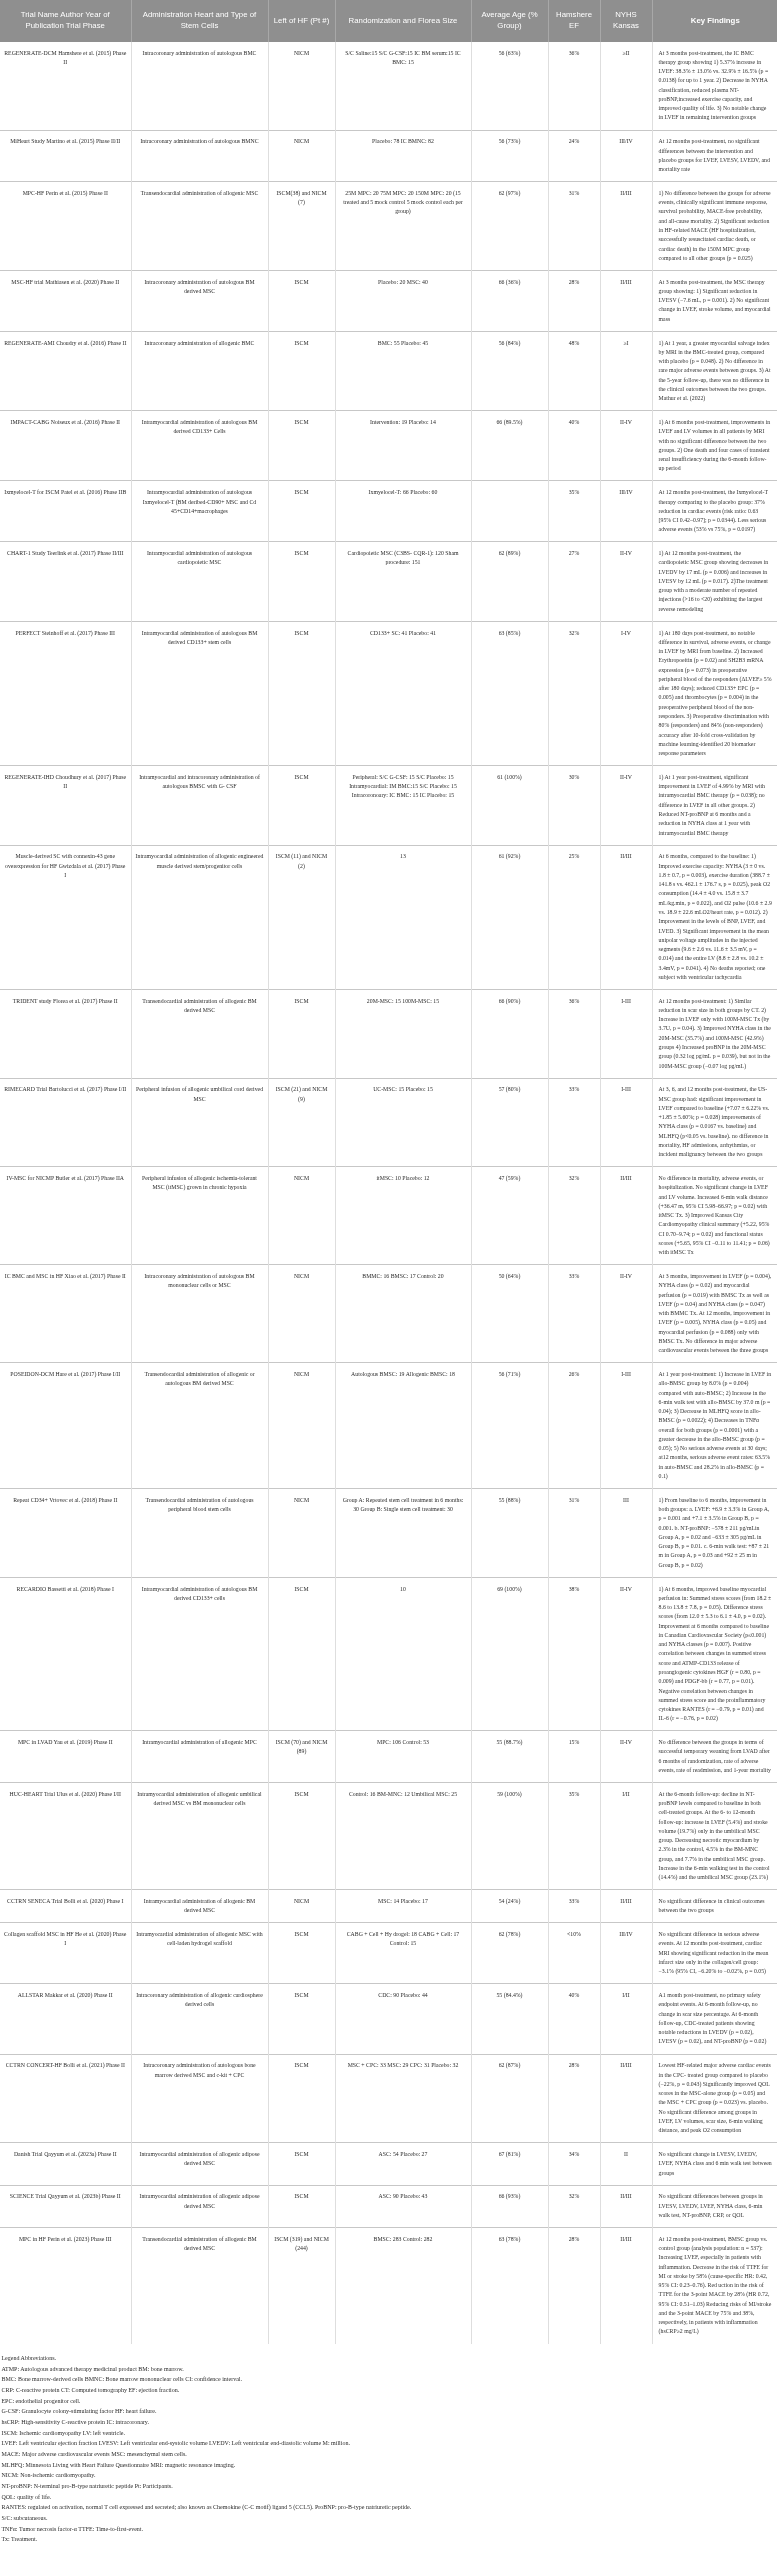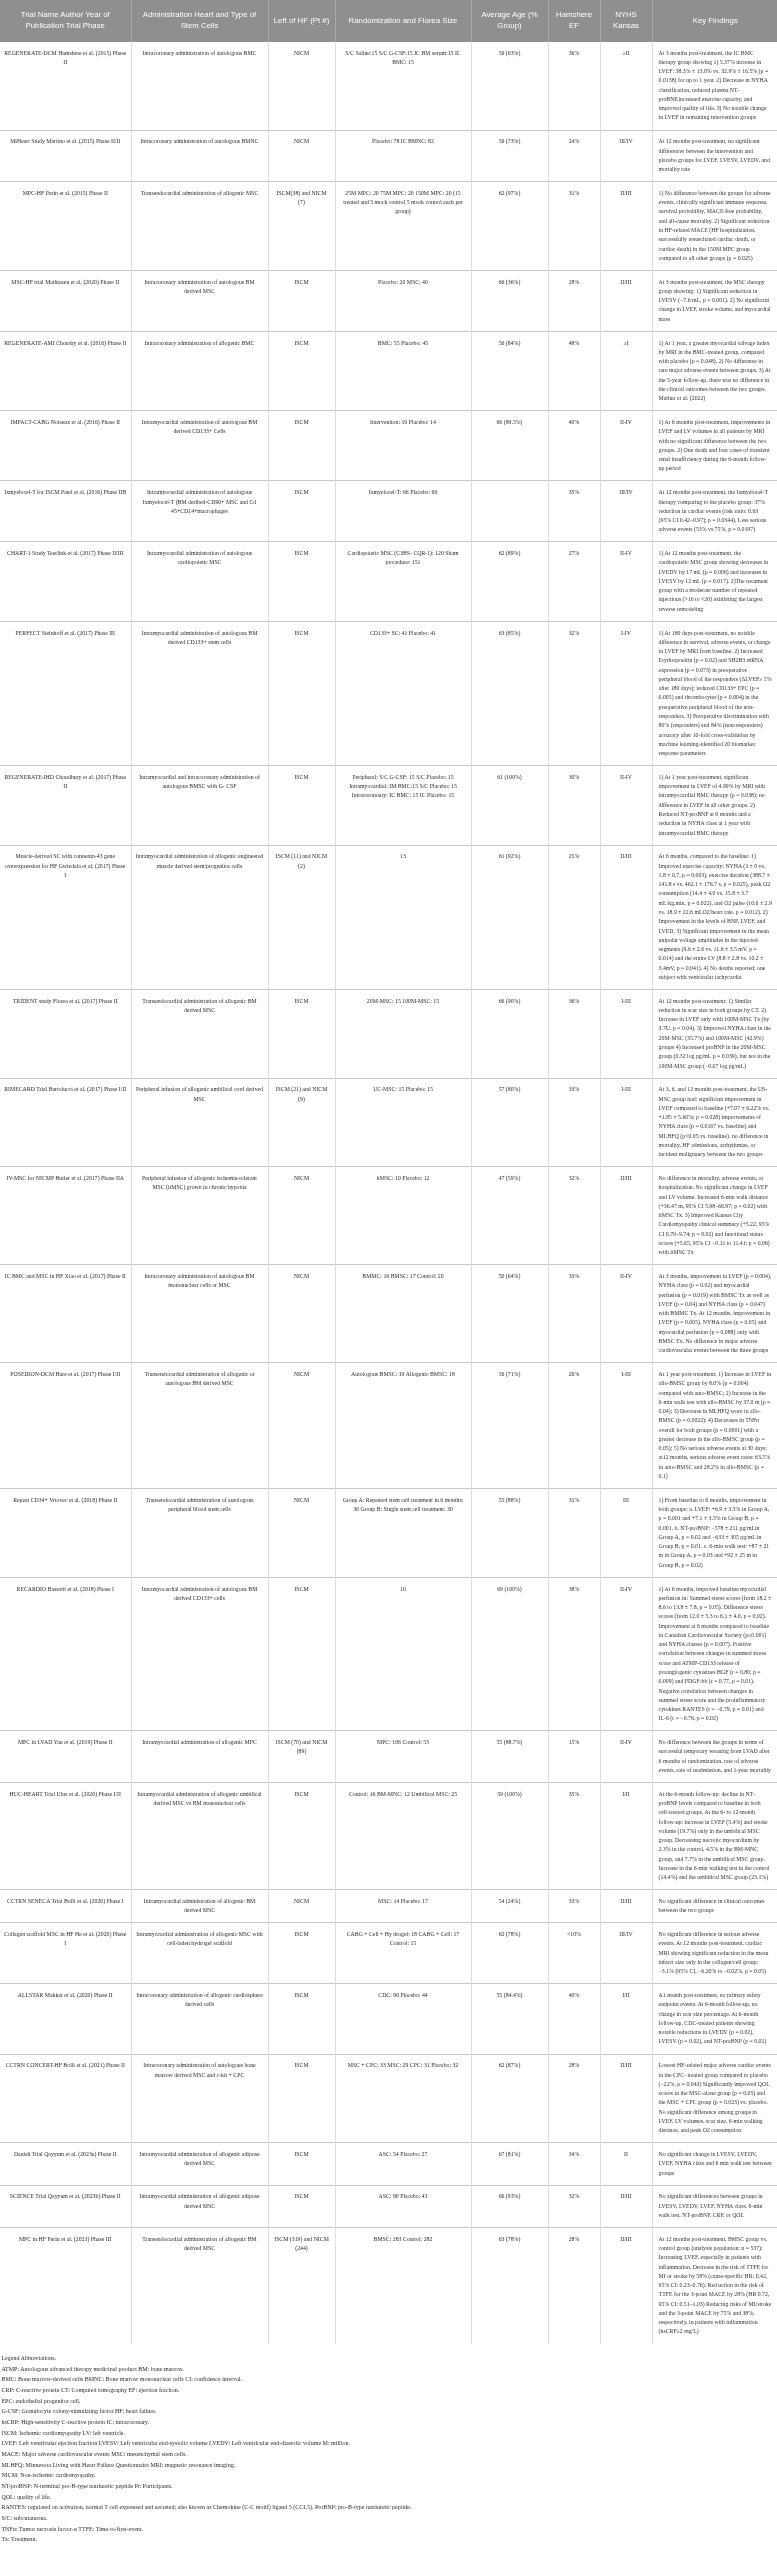--- a/index.html
+++ b/index.html
@@ -5,21 +5,21 @@
   html,body{margin:0;padding:0;background:#ffffff;}
   body{width:778px;font-family:"Liberation Serif",serif;color:#2b2b2b;}
   .tbl{width:778px;border-collapse:collapse;table-layout:fixed;}
   .tbl thead th{
     background:#8f8f8f;color:#ffffff;
     font-family:"Liberation Sans",sans-serif;font-weight:400;
     font-size:7.8px;line-height:1.35;padding:5.4px 4.1px;
     border-right:0.7px solid #a8a8a8;vertical-align:middle;text-align:center;
     height:31px;
   }
-  .tbl thead th:last-child{border-right:none;}
+  .tbl thead th:last-child{border-right:none;font-weight:bold;}
   .tbl tbody td{
     border-top:0.7px solid #c7c7c7;border-right:0.7px solid #dedede;
     font-size:5.8px;line-height:1.6;padding:6.8px 4.1px;vertical-align:top;
     text-align:center;
   }
   .tbl tbody td:last-child{border-right:none;text-align:left;padding-left:6.1px;padding-right:6.1px;}
   .tbl tbody tr:first-child td{border-top:none;}
   .tbl tbody tr td.c-findings{color:#333;}
   .legend{padding:9.5px 1.4px 6.8px 1.4px;font-size:6px;line-height:1.78;color:#2b2b2b;}
   .legend div{white-space:normal;}

